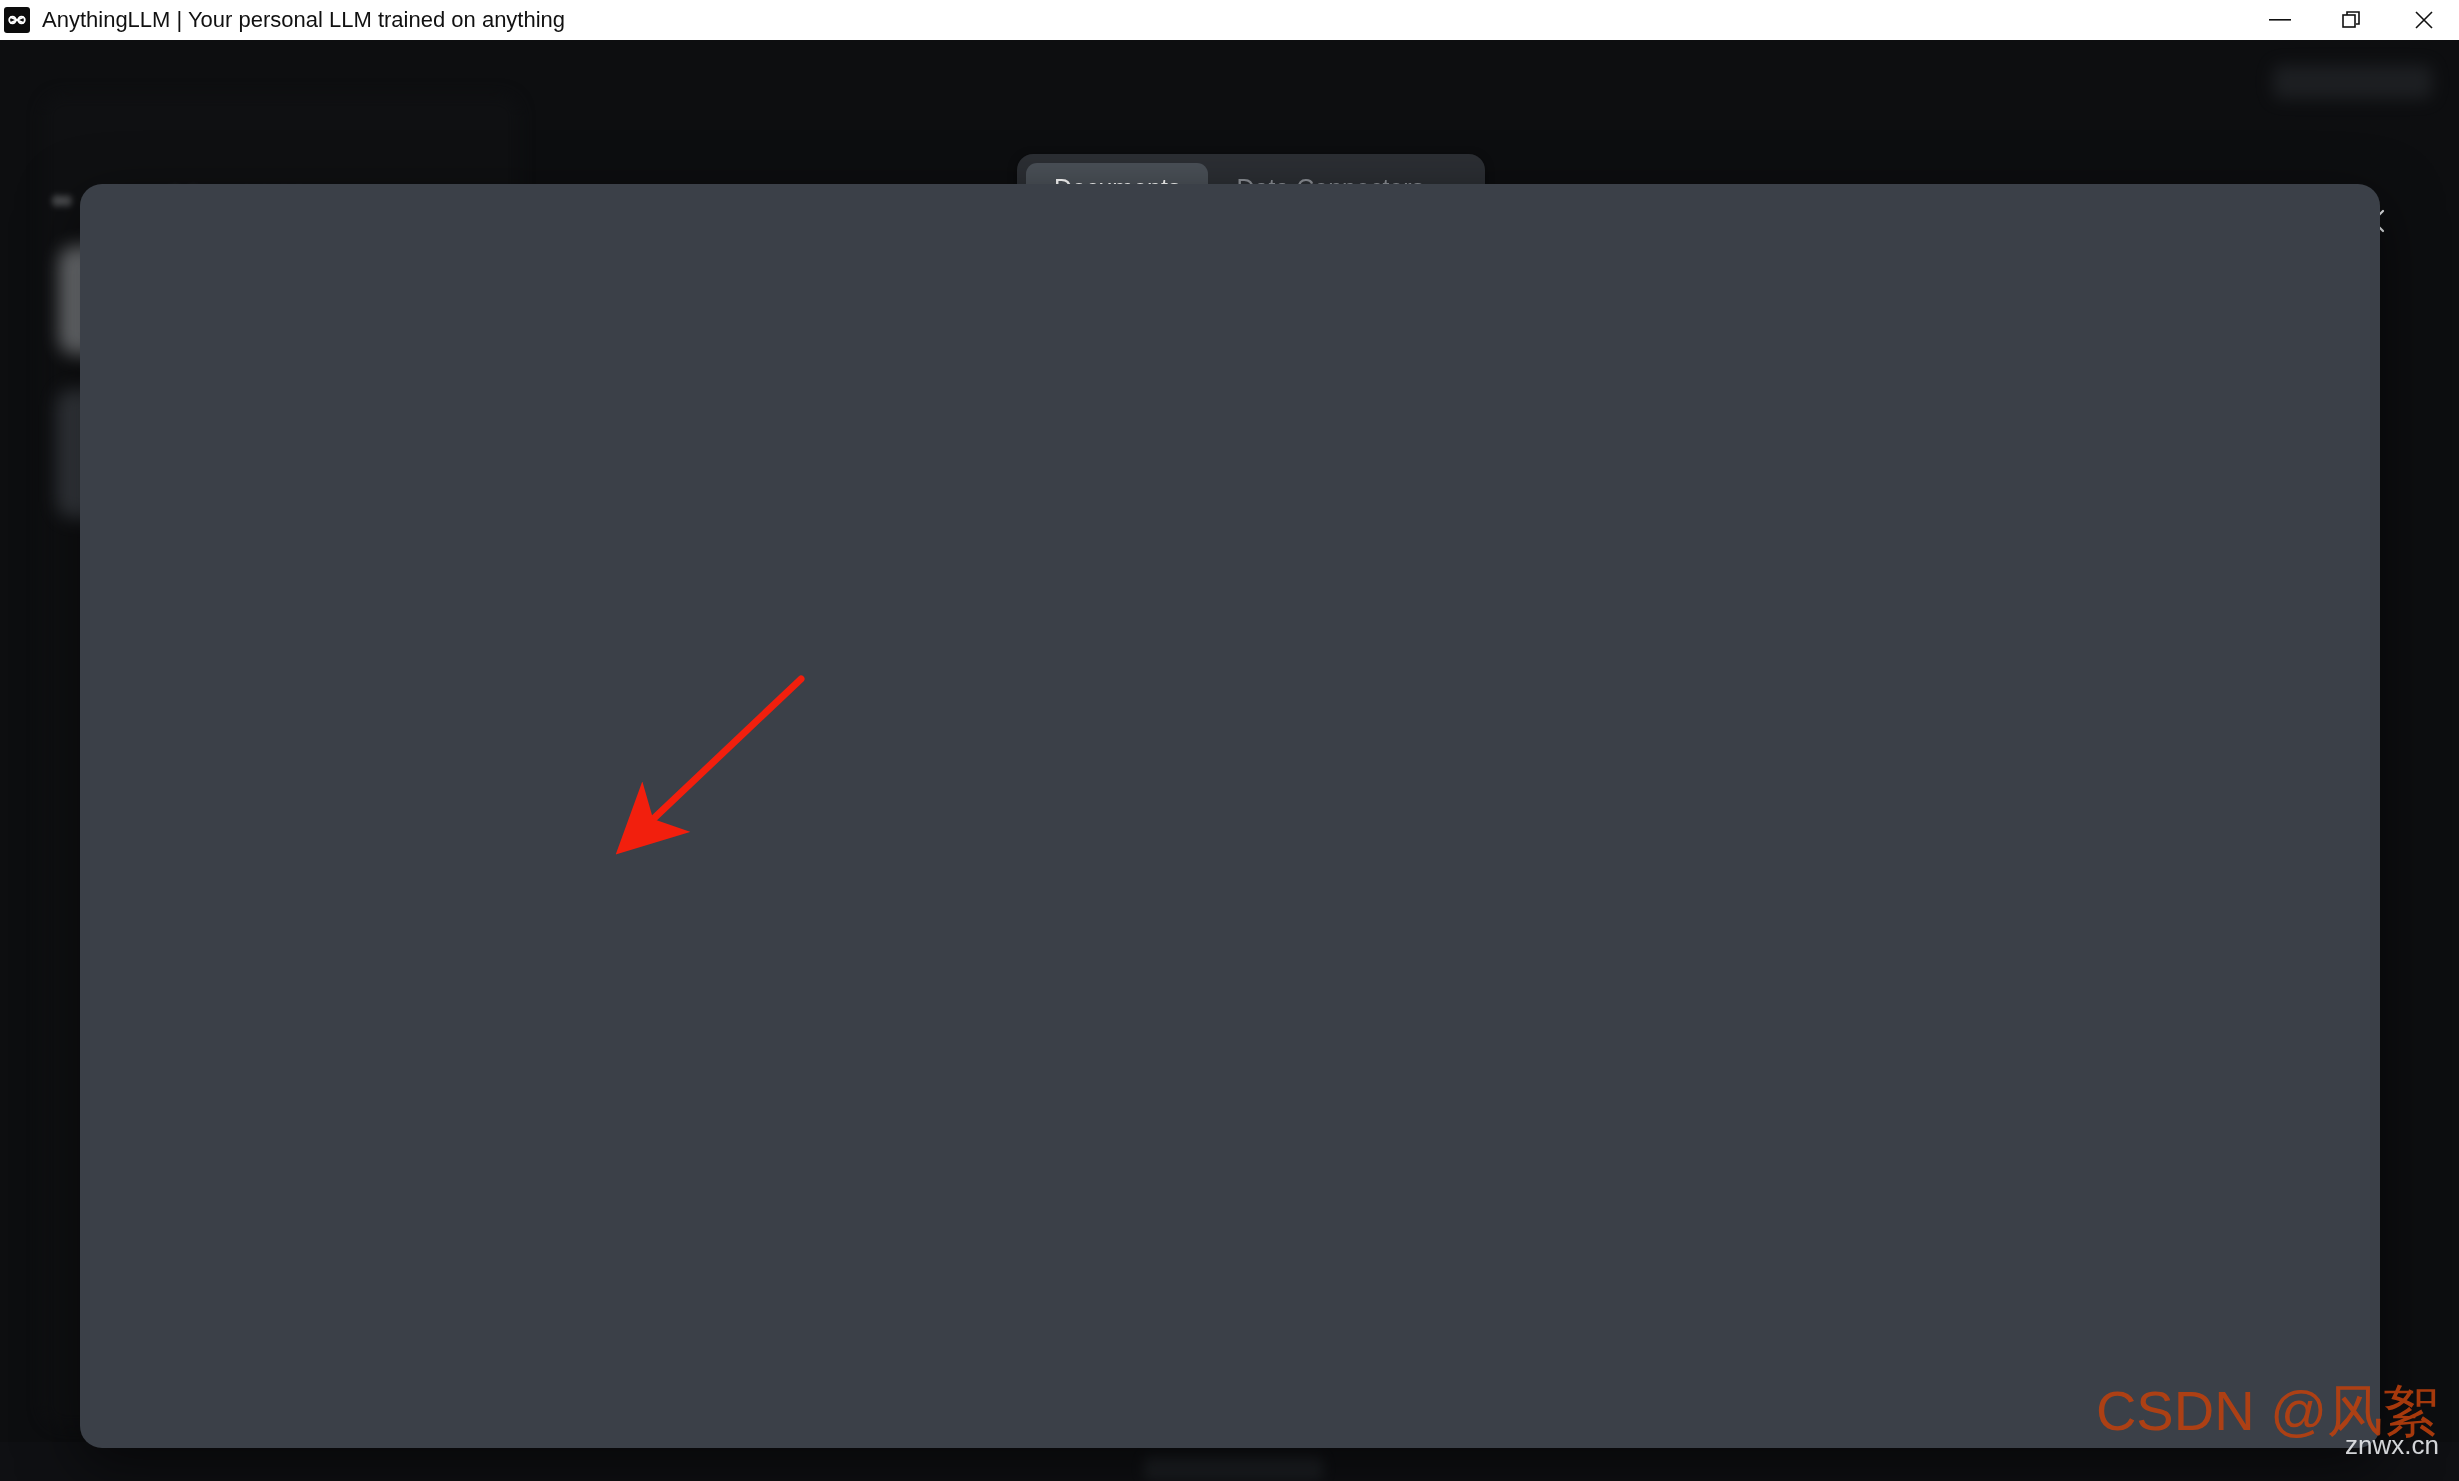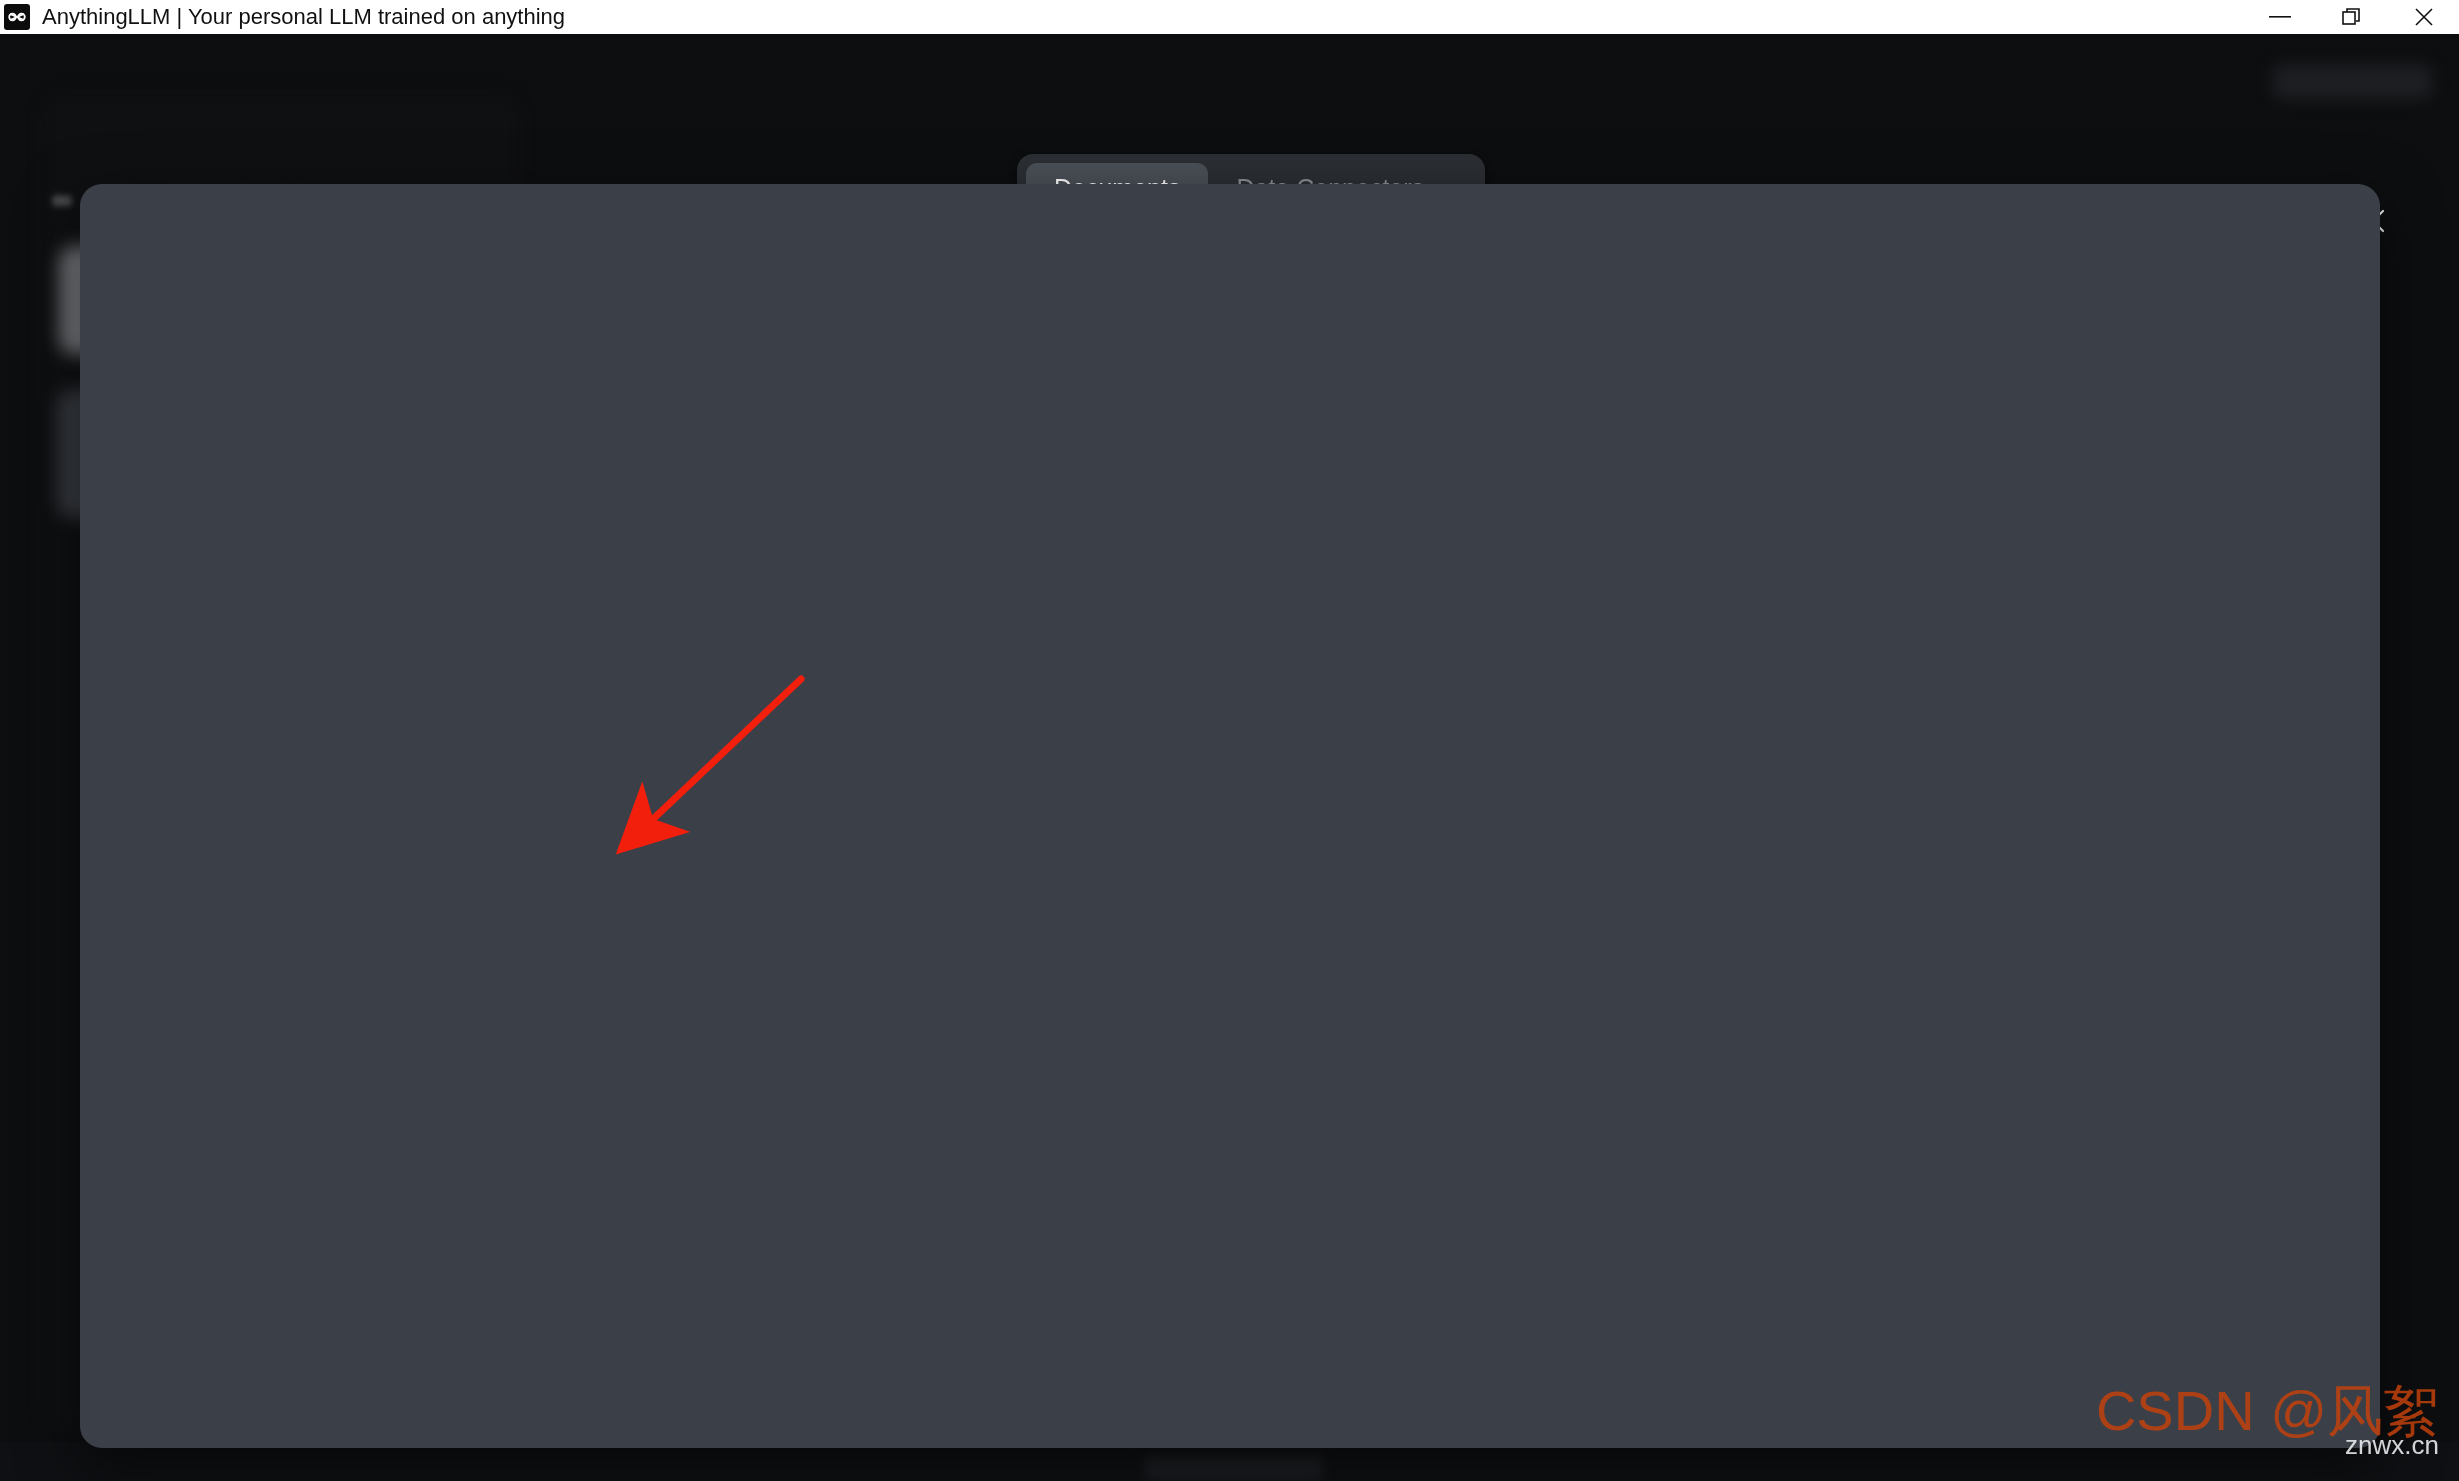--- a/index.html
+++ b/index.html
@@ -6,21 +6,21 @@
   html, body {
     width: 2460px; height: 1482px;
     overflow: hidden;
     background: #0b0c0e;
     font-family: "Liberation Sans", sans-serif;
   }
 
   
   .titlebar {
     position: absolute; top: 0; left: 0;
-    width: 2460px; height: 34px;
+    width: 2460px; height: 40px;
     background: #ffffff;
     display: flex; align-items: center;
     z-index: 60;
   }
   .tb-logo {
     width: 26px; height: 26px; margin-left: 4px;
     background: #0c0c0c; border-radius: 3px;
     display: flex; align-items: center; justify-content: center;
     color: #fff; font-size: 14px; font-weight: bold; letter-spacing: -2px;
   }

